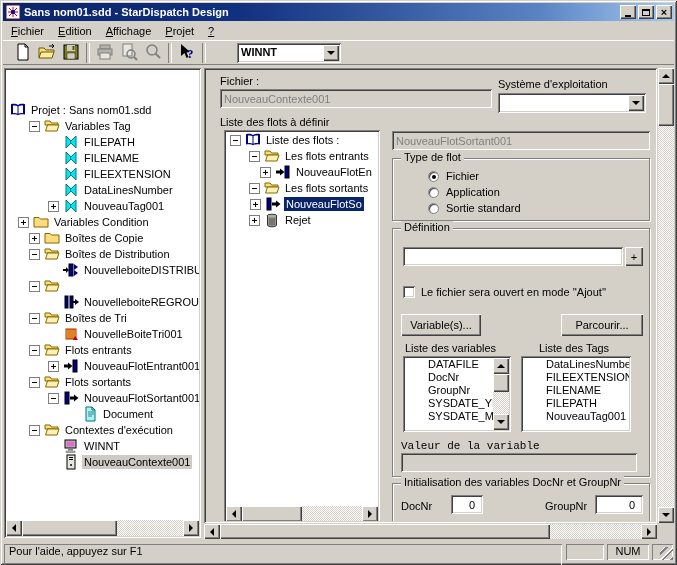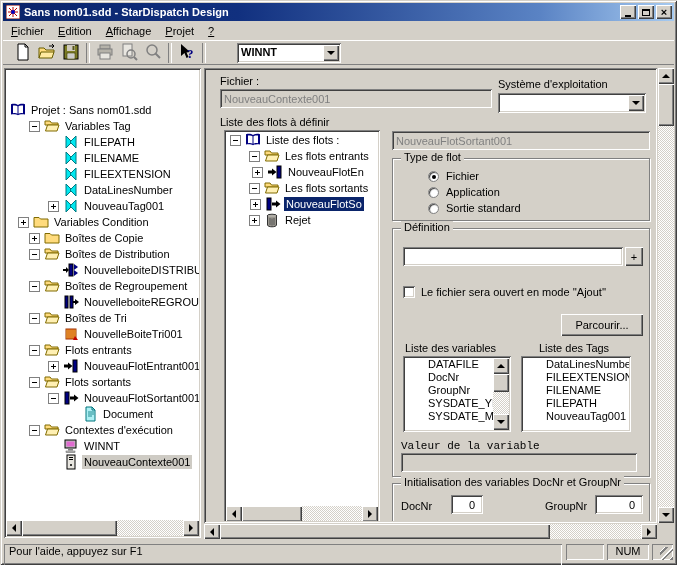--- a/index.html
+++ b/index.html
@@ -286,21 +286,20 @@
             <span class="tlabel">NouvelleboiteDISTRIBUTIO</span>
           </div>
           <div class="trow" style="padding-left: 23px;">
             <span class="exp"></span>
             <span class="ticon">
               <svg viewBox="0 0 16 16" width="16" height="16">
                 <path d="M1 3h5l1.5 2H14v2H1z" fill="#ffdb7d" stroke="#806b00"></path>
                 <path d="M3.5 7H15l-2 6H1.5z" fill="#fff0b3" stroke="#806b00"></path>
               </svg>
             </span>
-            <span class="tlabel">Boîtes de Regroupement</span>
           </div>
           <div class="trow" style="padding-left: 42px;">
             <span class="expspace"></span>
             <span class="ticon">
               <svg viewBox="0 0 16 16" width="16" height="16">
                 <rect x="2" y="2" width="3" height="12" fill="#000080" stroke="#000"></rect>
                 <rect x="7" y="2" width="3" height="12" fill="#000080" stroke="#000"></rect>
                 <path d="M10 7h3v2h-3z" fill="#000"></path>
                 <path d="M12 5l4 3-4 3z" fill="#000"></path>
               </svg>
@@ -459,21 +458,21 @@
                 <div class="trow" style="padding-left: 23px;">
                   <span class="exp"></span>
                   <span class="ticon">
                     <svg viewBox="0 0 16 16" width="16" height="16">
                       <path d="M1 3h5l1.5 2H14v2H1z" fill="#ffdb7d" stroke="#806b00"></path>
                       <path d="M3.5 7H15l-2 6H1.5z" fill="#fff0b3" stroke="#806b00"></path>
                     </svg>
                   </span>
                   <span class="tlabel">Les flots entrants</span>
                 </div>
-                <div class="trow" style="padding-left: 26px;">
+                <div class="trow" style="padding-left: 34px;">
                   <span class="exp plus"></span>
                   <span class="ticon">
                     <svg viewBox="0 0 16 16" width="16" height="16">
                       <path d="M1 6.5h4v-2L9.5 8 5 11.5v-2H1z" fill="#000"></path>
                       <rect x="10" y="2" width="4" height="12" fill="#000080" stroke="#000"></rect>
                     </svg>
                   </span>
                   <span class="tlabel">NouveauFlotEn</span>
                 </div>
                 <div class="trow" style="padding-left: 23px;">
@@ -531,20 +530,21 @@
             <span class="radio" style="left:35px;top:44px;"></span>
             <span class="lbl" style="left:53px;top:43px;">Sortie standard</span>
           </div>
 
           <div class="group" style="left:186px;top:158px;width:258px;height:249px;">
             <span class="gtitle">Définition</span>
             <input class="field sunken" style="left: 10px; top: 18px; width: 220px; height: 19px;" value="">
             <div class="btn95 raised" style="left:232px;top:18px;width:18px;height:19px;">+</div>
             <span class="cb sunken" style="left:10px;top:57px;"></span>
             <span class="lbl" style="left:28px;top:57px;">Le fichier sera ouvert en mode ''Ajout''</span>
+            <div class="btn95 raised" style="left:8px;top:85px;width:80px;height:22px;">Variable(s)...</div>
             <div class="btn95 raised" style="left:168px;top:85px;width:82px;height:22px;">Parcourir...</div>
             <span class="lbl" style="left:12px;top:113px;">Liste des variables</span>
             <span class="lbl" style="left:146px;top:113px;">Liste des Tags</span>
 
             <div class="listbox sunken" style="left:10px;top:127px;width:108px;height:76px;">
               <div id="varlist" style="position:absolute;left:2px;top:2px;right:18px;bottom:2px;overflow:hidden;">
                   <div class="lrow">DATAFILE</div>
                   <div class="lrow">DocNr</div>
                   <div class="lrow">GroupNr</div>
                   <div class="lrow">SYSDATE_YEAR</div>

